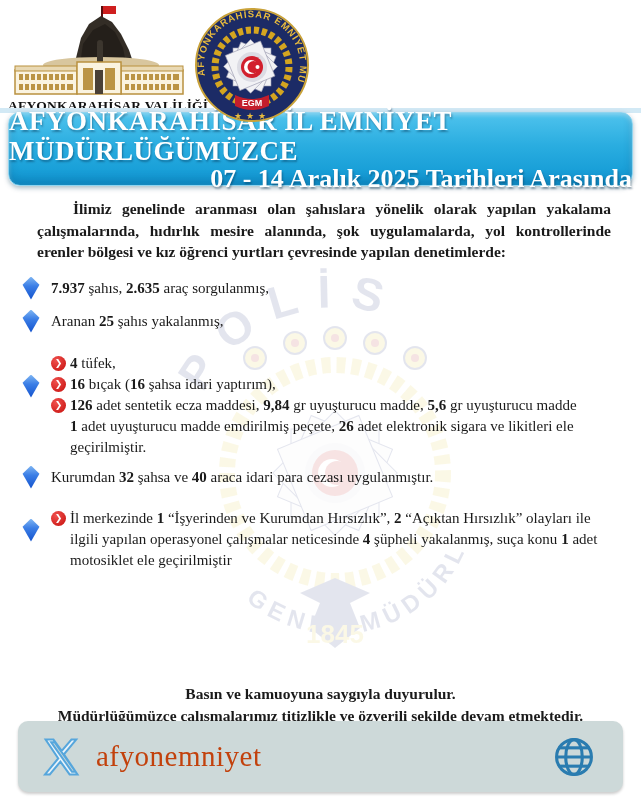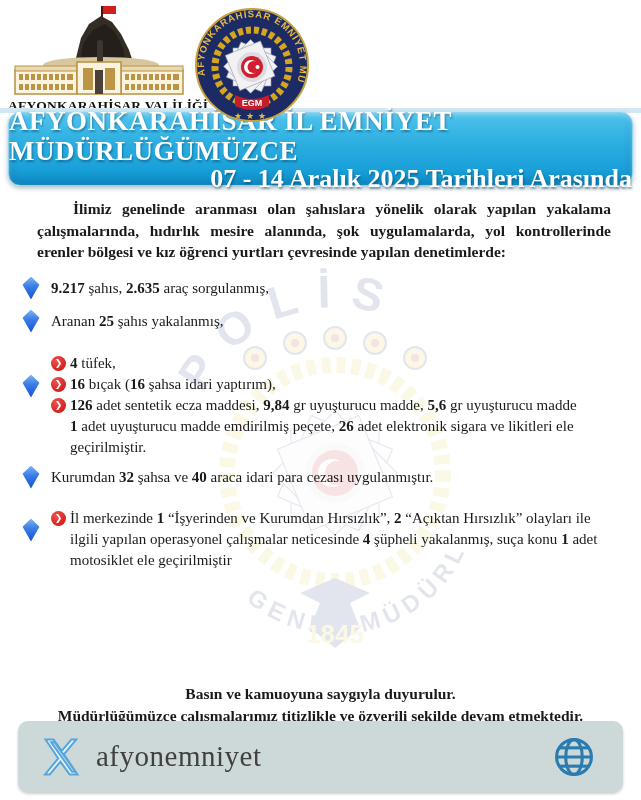--- a/index.html
+++ b/index.html
@@ -66,21 +66,21 @@
   
   .closing{margin-top:112px;text-align:center;font-weight:bold;font-size:15.5px;line-height:22px;}
   
   .footer{
     position:absolute;left:18px;right:18px;top:721px;height:71px;border-radius:10px;
     background:#cdd9d9;box-shadow:0 2px 3px rgba(0,0,0,.2);
     display:flex;align-items:center;justify-content:space-between;
     padding:0 26px 0 22px;z-index:2;
   }
   .social{display:flex;align-items:center;}
-  .social .handle{font-size:29px;color:#404040;margin-left:10px;letter-spacing:.5px;}
+  .social .handle{font-size:29px;color:#c2410c;margin-left:10px;letter-spacing:.5px;}
   .icon-box{width:46px;height:46px;display:flex;align-items:center;justify-content:center;}
 </style>
 </head>
 <body>
 
 <div class="page">
 
   <div class="header">
 
     <div class="gov-logo">
@@ -222,21 +222,21 @@
     </g>
   </svg>
 
   <div class="content">
     <p class="intro">İlimiz genelinde aranması olan şahıslara yönelik olarak yapılan yakalama çalışmalarında, hıdırlık mesire alanında, şok uygulamalarda, yol kontrollerinde erenler bölgesi ve kız öğrenci yurtları çevresinde yapılan denetimlerde:</p>
 
     <div class="bullet-list">
         <div class="bullet-group g1">
           <span class="diamond"></span>
           <div class="group-content">
-            <div class="bullet-row"><span class="row-text"><b>9.217</b><span> şahıs, </span><b>2.635</b><span> araç sorgulanmış,</span></span></div>
+            <div class="bullet-row"><span class="row-text"><b>7.937</b><span> şahıs, </span><b>2.635</b><span> araç sorgulanmış,</span></span></div>
           </div>
         </div>
         <div class="bullet-group g2">
           <span class="diamond"></span>
           <div class="group-content">
             <div class="bullet-row"><span class="row-text"><span>Aranan </span><b>25</b><span> şahıs yakalanmış,</span></span></div>
           </div>
         </div>
         <div class="bullet-group g3">
           <span class="diamond"></span>

